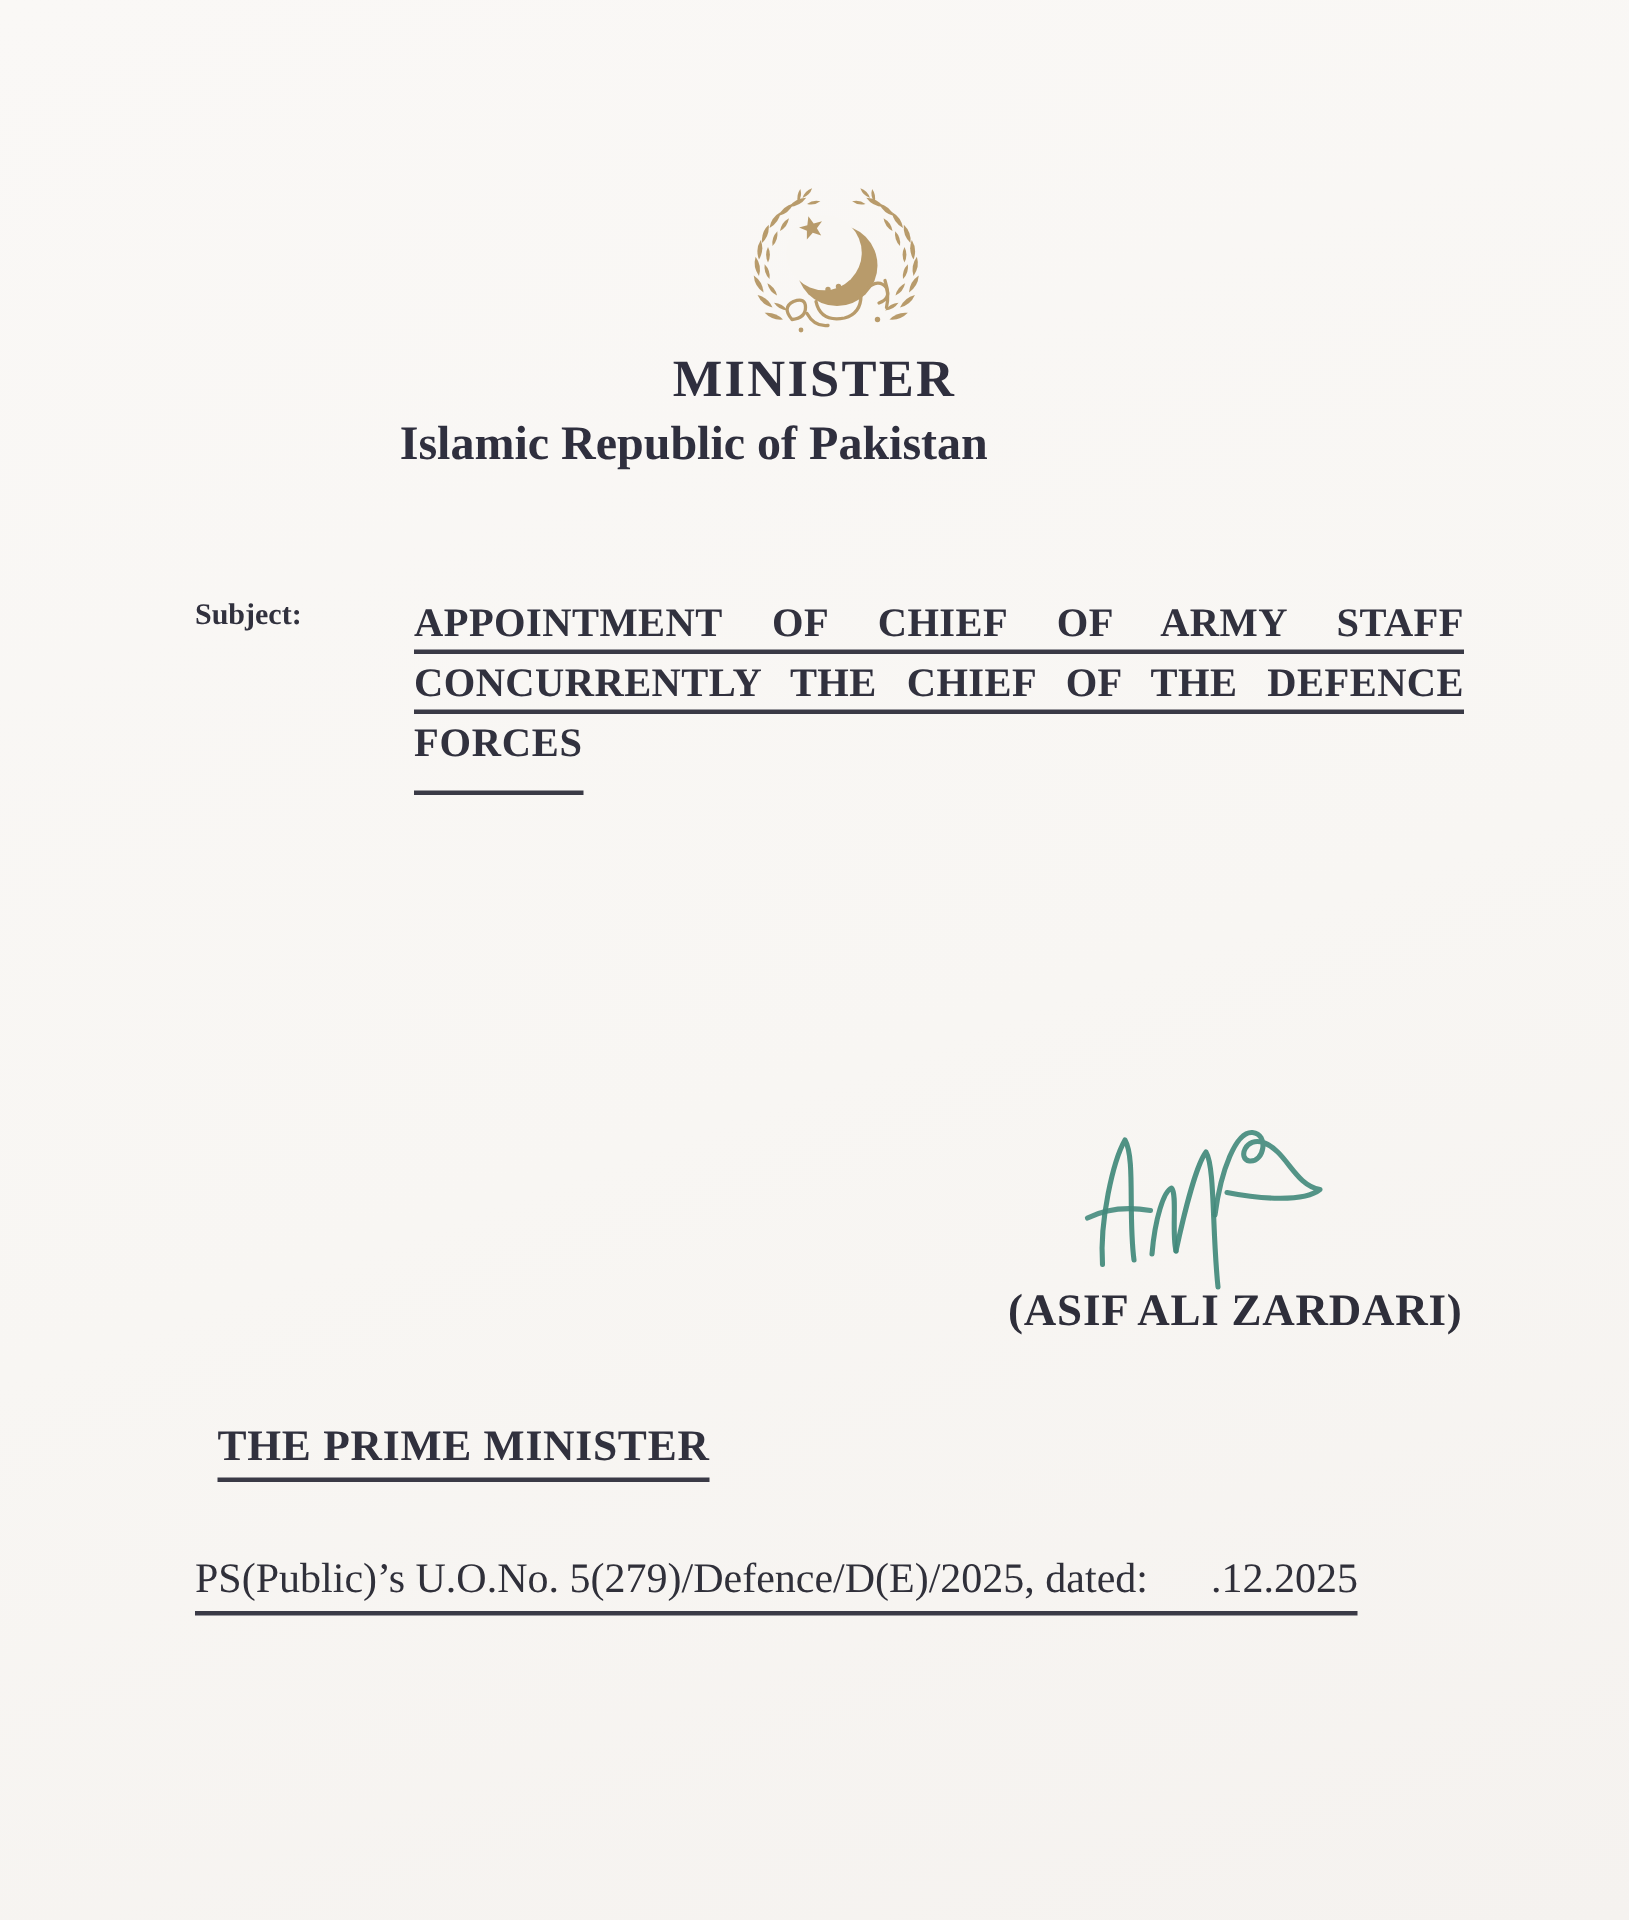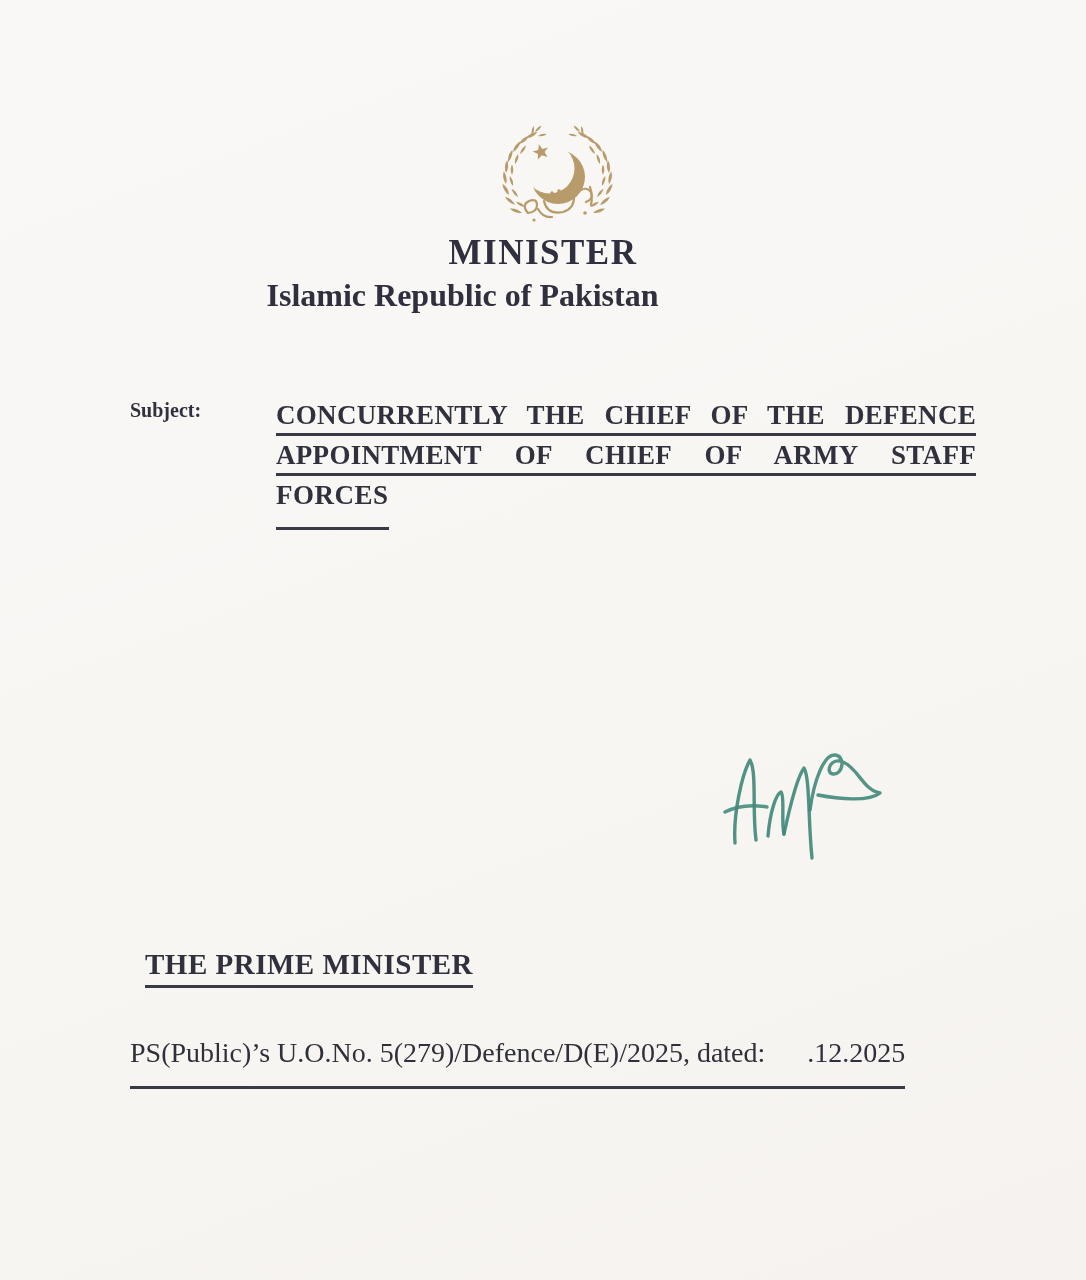--- a/index.html
+++ b/index.html
@@ -62,21 +62,21 @@
   }
   
   .addressee{
     position:absolute;left:130px;top:948px;
     font-size:29px;font-weight:bold;letter-spacing:.5px;color:#31313e;
     border-bottom:3px solid #3a3a46;padding-bottom:4px;margin-left:15px;
   }
   .reference{
     position:absolute;left:130px;top:1037px;
     font-size:28px;color:#30303a;white-space:pre;
-    border-bottom:3px solid #3a3a46;padding-bottom:17px;
+    border-bottom:3px solid #3a3a46;padding-bottom:5px;
   }
 </style>
 </head>
 <body>
 
 <div class="page">
 
   <svg class="emblem" viewBox="0 0 130 110" xmlns="http://www.w3.org/2000/svg">
     <defs>
       <path id="leaf" d="M0,0 Q6.5,-3.2 13,0 Q6.5,3.2 0,0 Z"></path>
@@ -128,33 +128,34 @@
       <circle cx="42" cy="95" r="1.6"></circle>
     </g>
   </svg>
 
   <div class="hdr-title">MINISTER</div>
   <div class="hdr-subtitle">Islamic Republic of Pakistan</div>
 
   <div class="subject-row">
     <span class="subject-label">Subject:</span>
     <div class="subject-text">
+      <div class="subj-line">APPOINTMENT OF CHIEF OF ARMY STAFF</div>
       <div class="subj-line">CONCURRENTLY THE CHIEF OF THE DEFENCE</div>
-      <div class="subj-line">APPOINTMENT OF CHIEF OF ARMY STAFF</div>
       <span class="subj-line-last">FORCES</span>
     </div>
   </div>
 
 
   <svg class="signature" viewBox="0 0 175 115" xmlns="http://www.w3.org/2000/svg">
     <g fill="none" stroke="#41897b" stroke-width="3.4" stroke-linecap="round" stroke-linejoin="round">
       <path d="M13,95 C11,66 20,26 28,12 C35,24 30,62 34,92" opacity="0.92"></path>
       <path d="M3,64 C17,57 33,57 45,59" opacity="0.88"></path>
       <path d="M46,88 C48,64 54,46 59,44 C63,48 59,74 62,86" opacity="0.92"></path>
       <path d="M62,86 C68,58 76,28 82,20 C88,30 86,72 90,110" opacity="0.92"></path>
       <path d="M88,62 C92,32 102,6 113,7 C124,8 121,27 111,26 C103,25 108,9 121,14 C136,20 141,42 158,45 C147,54 116,51 96,47" opacity="0.9"></path>
     </g>
   </svg>
+  <div class="signatory">(ASIF ALI ZARDARI)</div>
 
   <div class="addressee">THE PRIME MINISTER</div>
   <div class="reference">PS(Public)’s U.O.No. 5(279)/Defence/D(E)/2025, dated:      .12.2025</div>
 
 </div>
 
 </body></html>

